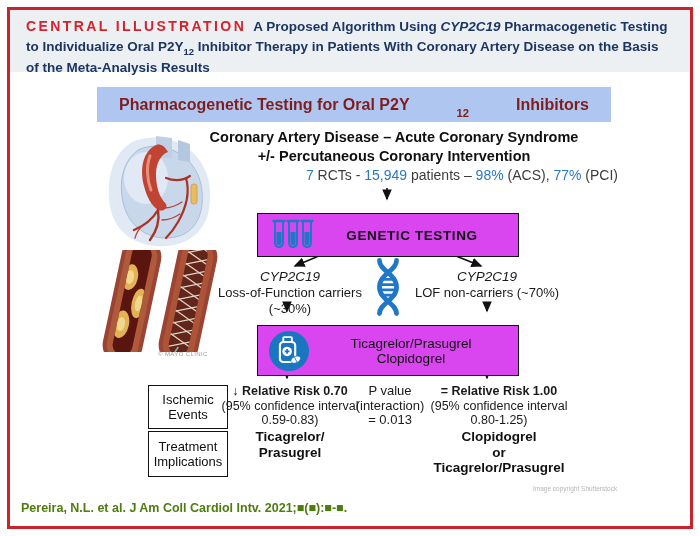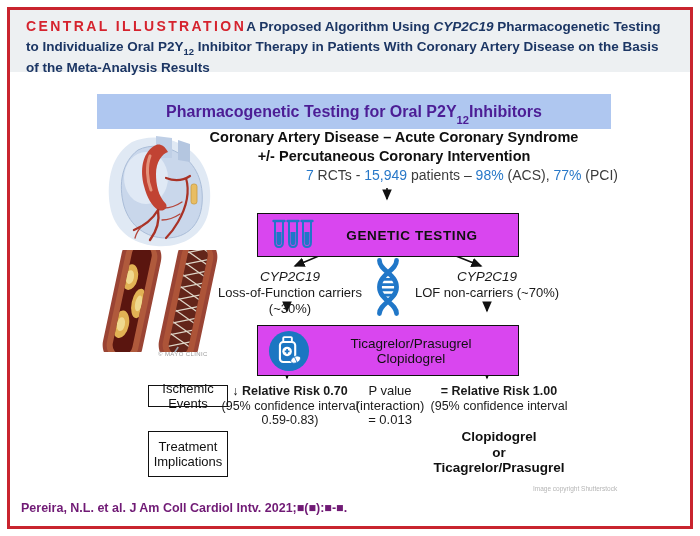--- a/index.html
+++ b/index.html
@@ -4,27 +4,27 @@
 <style>
   html,body{margin:0;padding:0;background:#fff;}
   .stage{position:relative;width:700px;height:536px;background:#ffffff;
          font-family:"Liberation Sans","DejaVu Sans",sans-serif;overflow:hidden;}
   .frame{position:absolute;inset:7px;border:3px solid #C9242E;pointer-events:none;}
   .abs{position:absolute;}
   
   .hdr{left:10px;top:10px;width:680px;height:62px;background:#EDF0F2;box-sizing:border-box;
        padding:7px 16px 0 16px;}
   .hdr p{margin:0;font-size:13.5px;font-weight:bold;color:#1C3664;line-height:1.42;}
-  .hdr .red{color:#D5232E;letter-spacing:2.4px;font-size:14px;}
+  .hdr .red{color:#D5232E;letter-spacing:2.4px;font-size:14px;margin-right:7px;}
   .it{font-style:italic;}
   sub{font-size:70%;margin-top:16px;}
   
-  .banner{left:97px;top:94px;width:514px;height:35px;background:#AFC7F0;
+  .banner{left:97px;top:87px;width:514px;height:35px;background:#AFC7F0;
           display:flex;align-items:center;justify-content:center;
-          font-size:16px;font-weight:bold;color:#4c1d95;}
+          font-size:16px;font-weight:bold;color:#7f1d1d;gap:47px;}
   
   .pop{left:170px;top:128px;width:448px;text-align:center;color:#101010;}
   .pop .l1,.pop .l2{font-size:14.5px;font-weight:bold;line-height:19px;}
   .pop .l3{font-size:14px;line-height:19px;color:#3c3c3c;text-align:right;}
   .pop .blue{color:#2878C8;}
   
   .obox{border:1.5px solid #111;background:#d946ef;box-sizing:border-box;margin-top:9px;}
   .gbox{left:257px;top:204px;width:262px;height:44px;display:flex;align-items:center;padding-left:12px;}
   .gbox .lbl{flex:1;text-align:center;font-size:13.5px;font-weight:bold;letter-spacing:.6px;color:#101010;padding-right:10px;}
   .dbox{left:257px;top:316px;width:262px;height:51px;display:flex;align-items:center;padding-left:10px;}
@@ -42,21 +42,21 @@
   
   .rescol{top:384px;text-align:center;color:#1a1a1a;font-size:12.5px;line-height:14.5px;}
   .rescol .b{font-weight:bold;}
   .rxcol{top:429px;text-align:center;font-weight:bold;font-size:13.5px;line-height:15.5px;color:#101010;}
   .c-left{left:212px;width:156px;}
   .c-mid{left:352px;width:76px;font-size:13px;}
   .c-right{left:420px;width:158px;}
   
   .mayo{left:158px;top:351px;font-size:6px;color:#9a9a9a;letter-spacing:.4px;}
   .shutter{left:533px;top:485px;font-size:6.5px;color:#b5b5b5;}
-  .cite{left:21px;top:501px;font-size:12.5px;font-weight:bold;color:#701a75;}
+  .cite{left:21px;top:501px;font-size:12.5px;font-weight:bold;color:#4d7c0f;}
   svg{display:block;}
 </style>
 </head>
 <body>
 
 <div class="stage">
 
   <div class="abs hdr">
     <p><span class="red">CENTRAL ILLUSTRATION</span><span>A Proposed Algorithm Using </span><span class="it">CYP2C19</span><span> Pharmacogenetic Testing to Individualize Oral P2Y</span><sub>12</sub><span> Inhibitor Therapy in Patients With Coronary Artery Disease on the Basis of the Meta-Analysis Results</span></p>
   </div>
@@ -205,42 +205,47 @@
         <ellipse cx="29" cy="31" rx="5.4" ry="3.4" fill="#fff" stroke="#1B76C2" stroke-width="0.8"></ellipse>
         <line x1="29" y1="27.6" x2="29" y2="34.4" stroke="#1B76C2" stroke-width="0.8"></line>
       </g>
     </svg>
     <div class="txt">
       <div>Ticagrelor/Prasugrel</div>
       <div>Clopidogrel</div>
     </div>
   </div>
 
-  <div class="abs rowlab" style="top:385px;height:22px;">
+  <div class="abs rowlab" style="top:385px;height:44px;">
     <span>Ischemic Events</span>
   </div>
   <div class="abs rowlab" style="top:431px;height:46px;">
     <span>Treatment Implications</span>
   </div>
 
   <div class="abs rescol c-left">
     <div class="b">↓ Relative Risk 0.70</div>
     <div>(95% confidence interval</div>
     <div>0.59-0.83)</div>
   </div>
   <div class="abs rescol c-mid">
     <div>P value</div>
     <div>(interaction)</div>
     <div>= 0.013</div>
   </div>
   <div class="abs rescol c-right">
     <div class="b">= Relative Risk 1.00</div>
     <div>(95% confidence interval</div>
-  </div>
-
+    <div>0.80-1.25)</div>
+  </div>
+
+  <div class="abs rxcol c-left">
+    <div>Ticagrelor/</div>
+    <div>Prasugrel</div>
+  </div>
   <div class="abs rxcol c-right">
     <div>Clopidogrel</div>
     <div>or</div>
     <div>Ticagrelor/Prasugrel</div>
   </div>
 
   <div class="abs shutter">Image copyright Shutterstock</div>
   <div class="abs cite">Pereira, N.L. et al. J Am Coll Cardiol Intv. 2021;■(■):■-■.</div>
 
   <div class="frame"></div>

